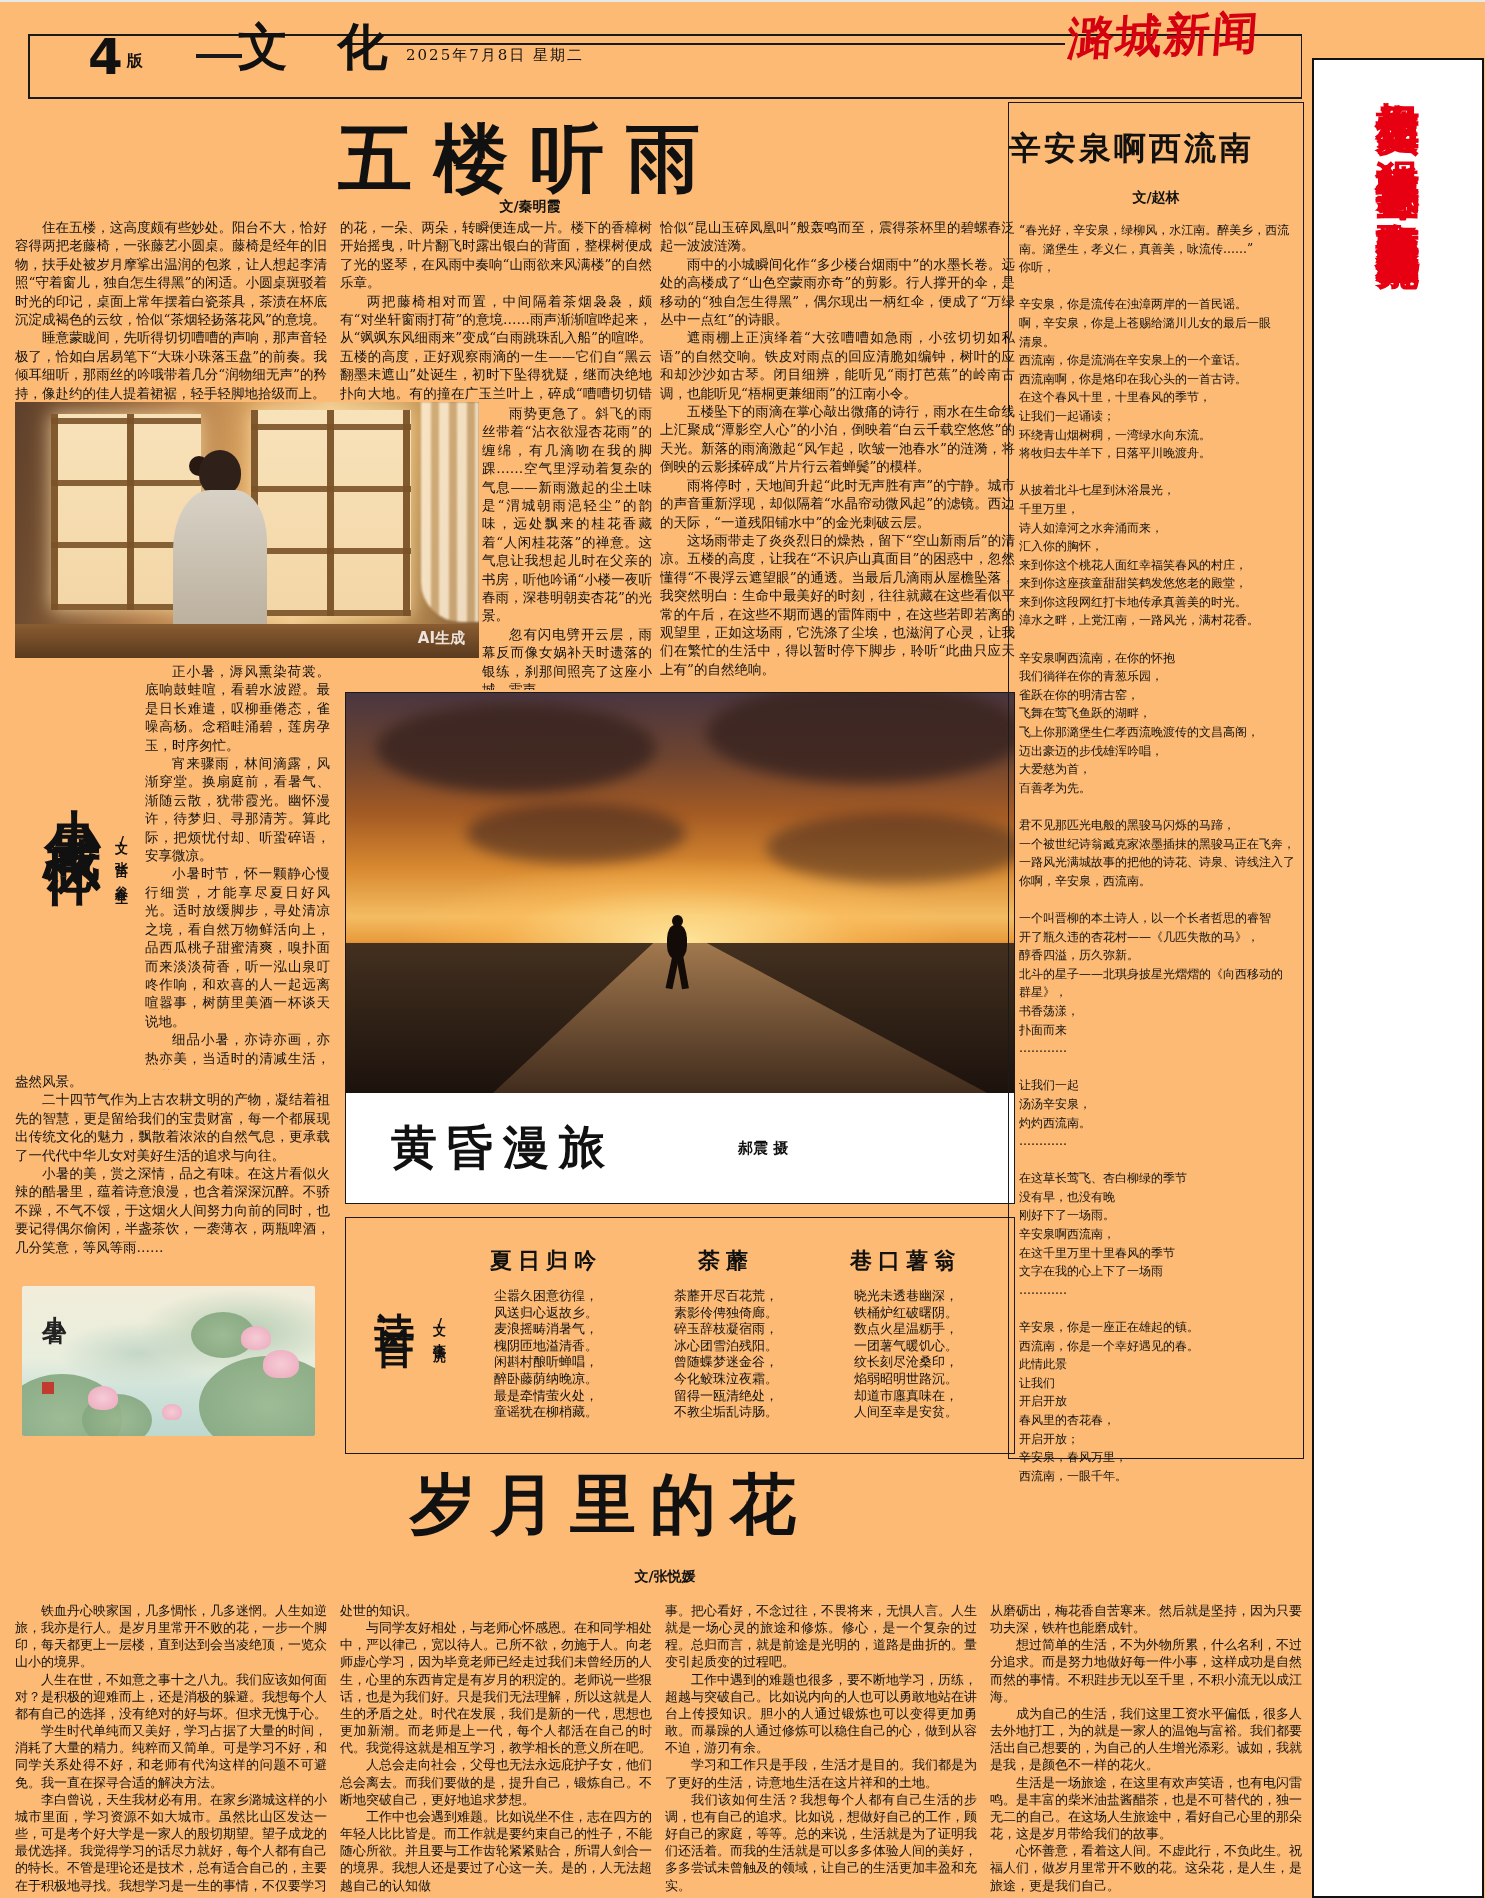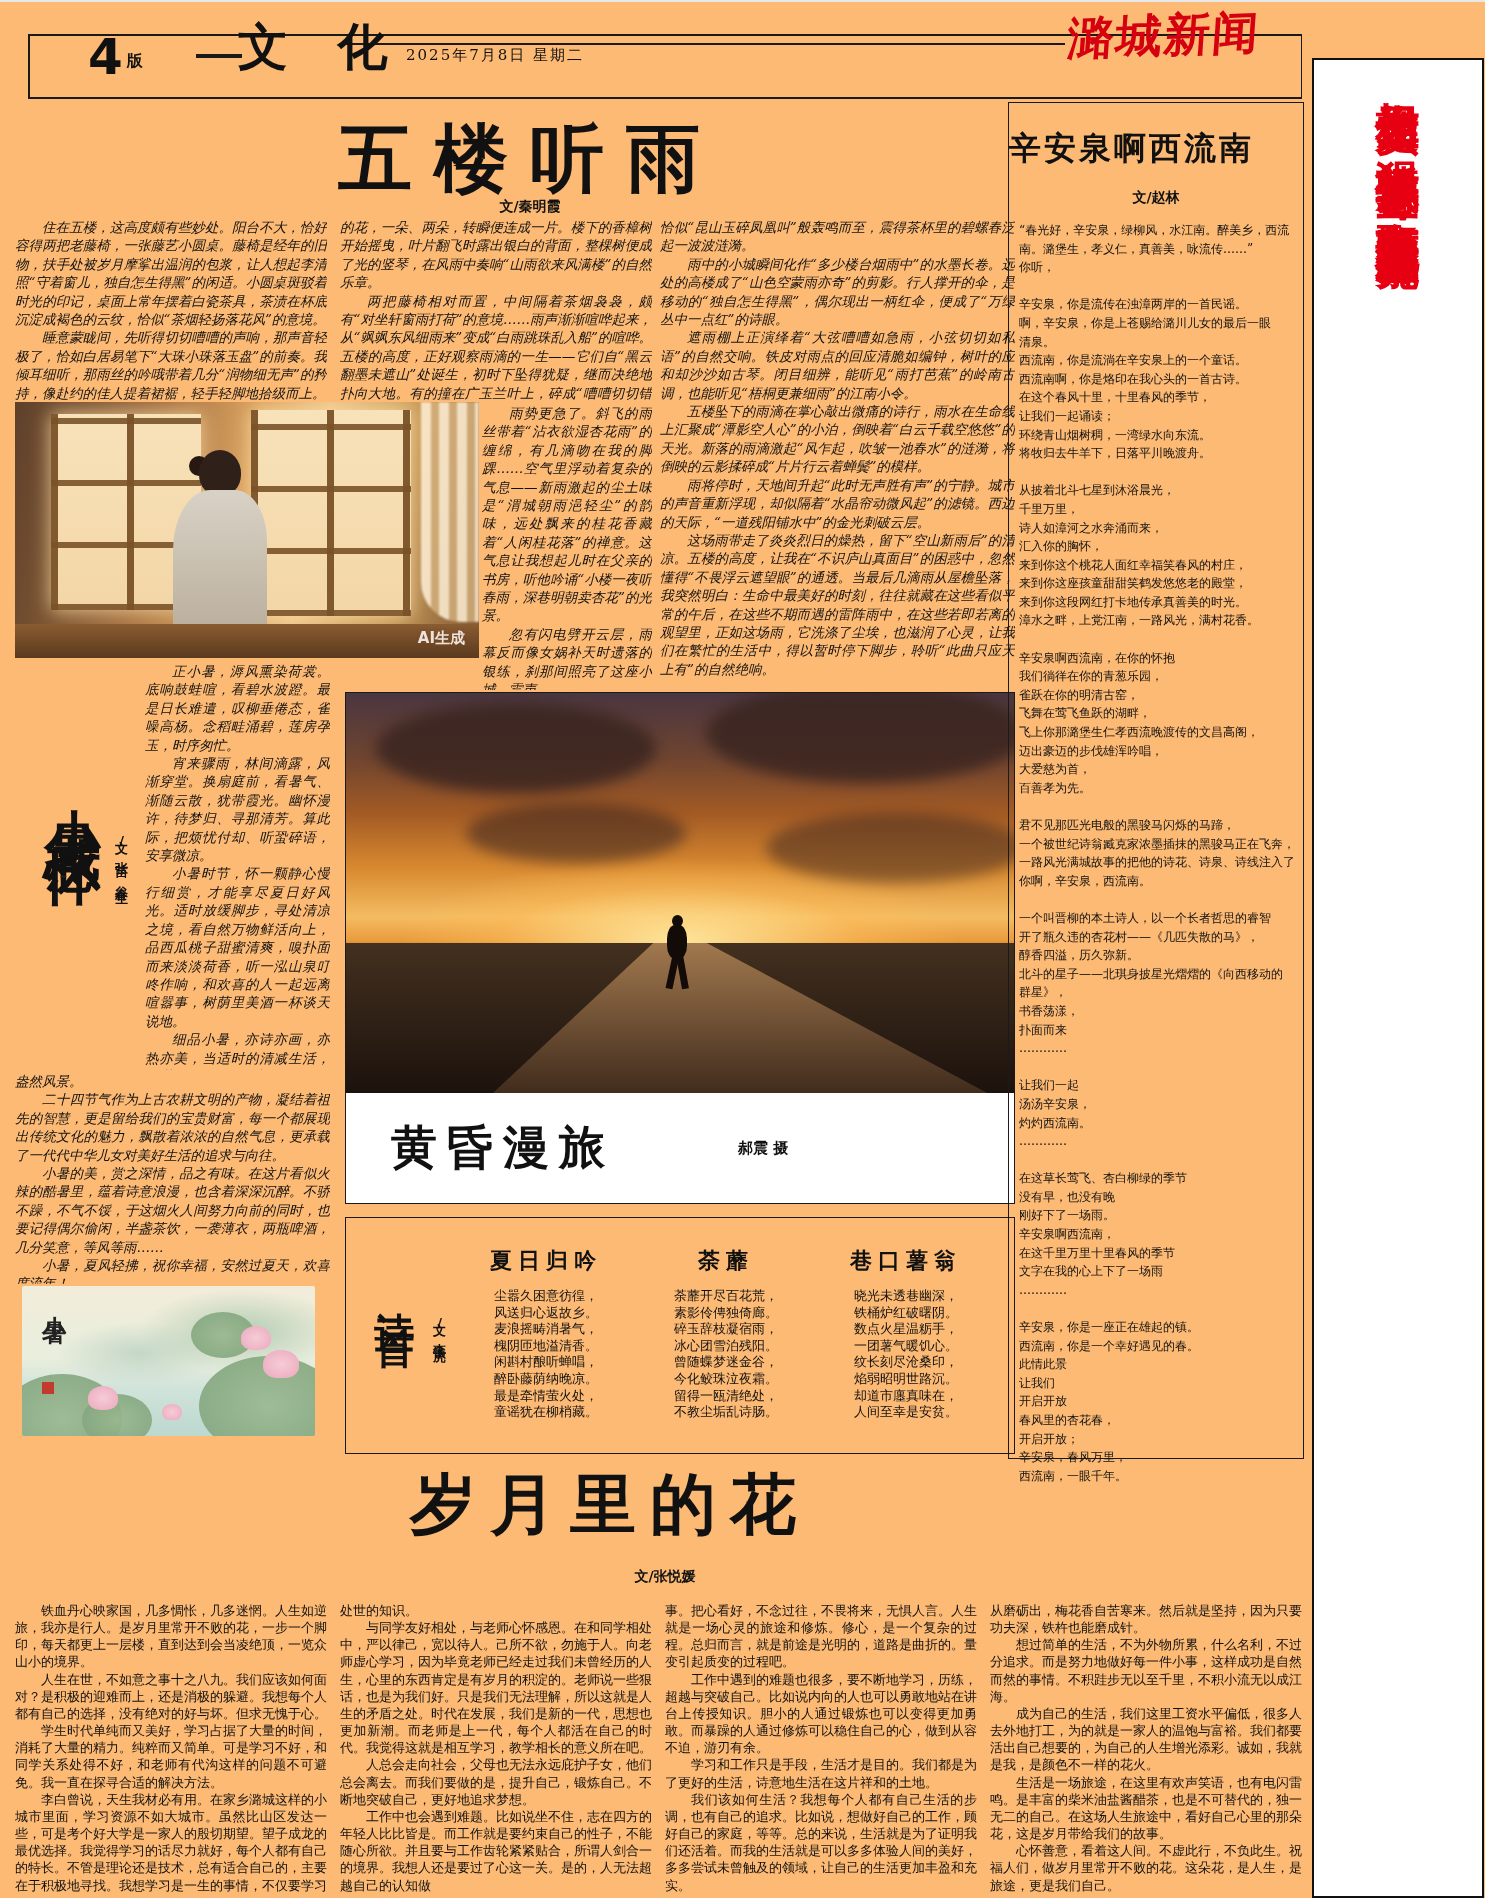--- a/index.html
+++ b/index.html
@@ -11,21 +11,21 @@
            font-weight:900;font-size:50px;line-height:1;}
   .pagenum .ban{font-size:16px;font-weight:700;margin-left:4px;vertical-align:8px;}
   .section-title{position:absolute;left:238px;top:20px;font-size:50px;font-weight:900;letter-spacing:16px;line-height:1;}
   .dateline{position:absolute;left:406px;top:44px;font-size:15px;letter-spacing:2px;}
   .logo{position:absolute;left:1068px;top:6px;font-size:46px;font-weight:900;color:#d50010;
         transform:skewX(-6deg) rotate(-2deg);letter-spacing:2px;line-height:1.2;}
   
   .col{position:absolute;overflow:hidden;text-align:justify;}
   .col p{margin:0;text-indent:2em;}
   .col p.lead{text-indent:0;}
-  .a1{font-size:13.5px;line-height:18.4px;font-style:italic;}
+  .a1{font-size:13.5px;line-height:18.4px;}
   .a3{font-size:13px;line-height:17.15px;}
   .headline{position:absolute;text-align:center;font-weight:900;}
   .byline{position:absolute;text-align:center;font-family:"DejaVu Sans","Liberation Sans",sans-serif;
           font-weight:700;font-size:14px;}
   
   .photo1{position:absolute;left:15px;top:400px;width:464px;height:256px;overflow:hidden;
           background:linear-gradient(100deg,#5d3f2b 0%,#7c5533 14%,#a87444 30%,#d9a25f 48%,#edc488 62%,#c89a58 80%,#7c5533 100%);}
   .pane{position:absolute;background:
         linear-gradient(#f8e2ba,#f3d6a6);
         box-shadow:0 0 18px rgba(255,225,170,.8);}
@@ -242,21 +242,20 @@
         <p class="para">宵来骤雨，林间滴露，风渐穿堂。换扇庭前，看暑气、渐随云散，犹带霞光。幽怀漫许，待梦归、寻那清芳。算此际，把烦忧付却、听蛩碎语，安享微凉。</p>
         <p class="para">小暑时节，怀一颗静心慢行细赏，才能享尽夏日好风光。适时放缓脚步，寻处清凉之境，看自然万物鲜活向上，品西瓜桃子甜蜜清爽，嗅扑面而来淡淡荷香，听一泓山泉叮咚作响，和欢喜的人一起远离喧嚣事，树荫里美酒一杯谈天说地。</p>
         <p class="para">细品小暑，亦诗亦画，亦热亦美，当适时的清减生活，顺势而为，当执着地追光追梦，挥洒汗水。怀一颗静心赏美景，揣一份炽烈奔前程，如夏花般绚烂，如清风般轻盈，活出属于自己的那片</p>
       </div>
   </div>
   <div class="col a1" style="left:15px;top:1070px;width:315px;height:212px;">
     <p class="lead">盎然风景。</p>
     <div>
         <p class="para">二十四节气作为上古农耕文明的产物，凝结着祖先的智慧，更是留给我们的宝贵财富，每一个都展现出传统文化的魅力，飘散着浓浓的自然气息，更承载了一代代中华儿女对美好生活的追求与向往。</p>
         <p class="para">小暑的美，赏之深情，品之有味。在这片看似火辣的酷暑里，蕴着诗意浪漫，也含着深深沉醉。不骄不躁，不气不馁，于这烟火人间努力向前的同时，也要记得偶尔偷闲，半盏茶饮，一袭薄衣，两瓶啤酒，几分笑意，等风等雨……</p>
-        <p class="para">小暑，夏风轻拂，祝你幸福，安然过夏天，欢喜度流年！</p>
       </div>
   </div>
   <div class="illus">
     <div class="leaf" style="left:-20px;bottom:-28px;width:120px;height:90px;"></div>
     <div class="leaf" style="left:60px;bottom:-10px;width:70px;height:52px;"></div>
     <div class="leaf" style="right:-24px;bottom:-20px;width:140px;height:100px;"></div>
     <div class="leaf" style="right:60px;top:26px;width:64px;height:46px;"></div>
     <div class="lotus" style="right:44px;top:40px;width:30px;height:24px;"></div>
     <div class="lotus" style="right:16px;top:64px;width:36px;height:28px;"></div>
     <div class="lotus" style="left:66px;bottom:26px;width:30px;height:24px;"></div>

